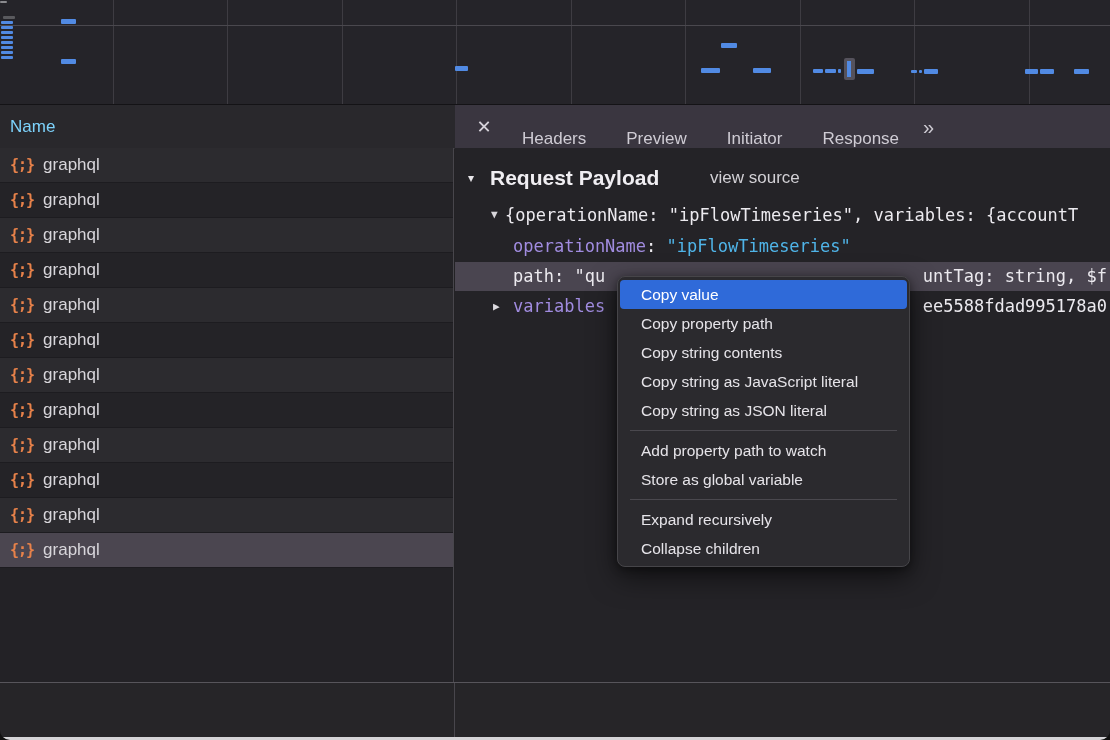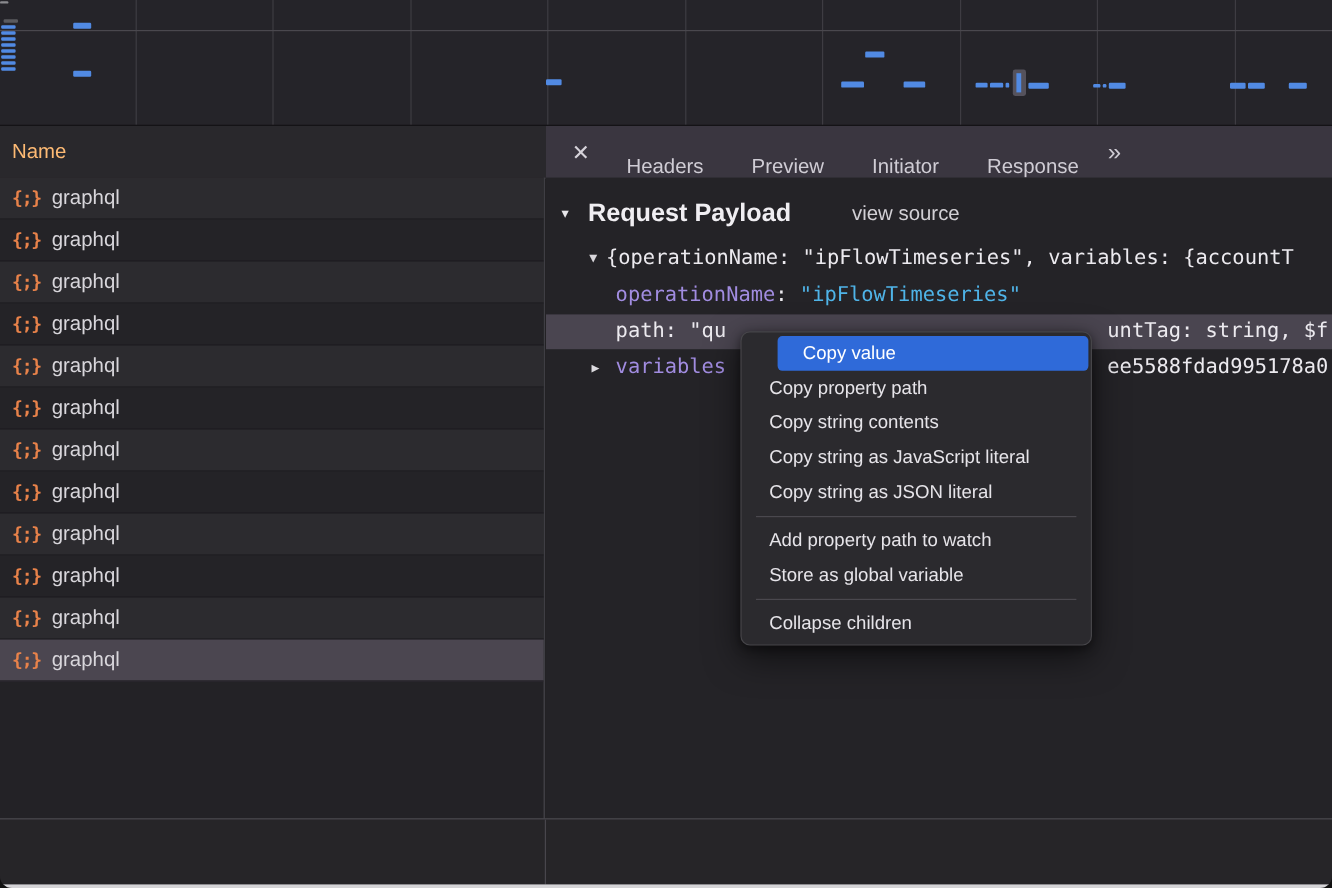--- a/index.html
+++ b/index.html
@@ -18,21 +18,21 @@
   .hline{position:absolute;left:0;right:0;top:25px;height:1px;background:#4a484e;}
   .bar{position:absolute;background:var(--accent_blue);border-radius:1px;}
   .bar.gray{background:#5a5a5e;}
   .bar.lite{background:#8a8a8e;}
   .marker{position:absolute;left:844px;top:58px;width:11px;height:22px;background:#55525c;border-radius:2px;}
   .marker .tick{position:absolute;left:3px;top:3px;width:4px;height:16px;background:var(--accent_blue);}
   
   .headerbar{position:absolute;left:0;top:104px;width:1110px;height:44px;border-top:1px solid #141316;}
   .name-header{position:absolute;left:0;top:0;width:476px;height:44px;background:#29282c;
                border-right:1px solid #48464c;border-bottom:1px solid #323135;
-               color:#fdba74;font-size:17px;line-height:43px;padding-left:10px;}
+               color:#7dd3fc;font-size:17px;line-height:43px;padding-left:10px;}
   .tabbar{position:absolute;left:455px;top:0;width:655px;height:44px;background:#3a3640;
           display:flex;align-items:center;color:#cfccd4;font-size:17px;}
   .tab-close{width:24px;text-align:center;margin-left:17px;font-size:18px;color:#d6d3da;cursor:default;}
   .tab{position:relative;height:44px;line-height:44px;padding:12px 14px;margin-left:12px;cursor:default;}
   .tab.selected{color:#cbbef2;}
   .tab.selected::after{content:"";position:absolute;left:2px;right:2px;bottom:0;height:3px;
                        background:var(--tab_underline);border-radius:2px;}
   .tab-overflow{margin-left:10px;font-size:20px;letter-spacing:-2px;color:#cfccd4;}
   
   .list{position:absolute;left:0;top:148px;width:454px;height:534px;background:#232226;
@@ -68,21 +68,21 @@
   .footer-divider{position:absolute;left:0;top:682px;width:1110px;height:1px;background:#57555b;}
   .footer{position:absolute;left:0;top:683px;width:1110px;height:54px;background:#262528;}
   .footer .vdiv{position:absolute;left:454px;top:0;width:1px;height:54px;background:#48464c;}
   .bottom-strip{position:absolute;left:0;top:737px;width:1110px;height:3px;background:#d5d4d7;}
   
   .context-menu{position:absolute;left:617px;top:276px;width:293px;background:#2b2a2e;
                 border:1px solid #464549;border-radius:8px;padding:3px 2px;
                 box-shadow:0 10px 28px rgba(0,0,0,.55), 0 2px 8px rgba(0,0,0,.4);
                 font-size:15.5px;color:#e6e4e9;z-index:10;}
   .mi{height:29px;line-height:29px;padding-left:21px;border-radius:4px;cursor:default;}
-  .mi.highlighted{background:var(--menu_highlight);color:#ffffff;margin-left:28px;}
+  .mi.highlighted{background:var(--menu_highlight);color:#ffffff;}
   .msep{height:1px;background:#4a484e;margin:5px 10px;}
 </style>
 </head>
 <body>
 
 <div class="screen">
 
   <div class="overview">
     <div class="gridline" style="left:113px"></div>
     <div class="gridline" style="left:227px"></div>
@@ -224,16 +224,17 @@
   <div class="context-menu">
     <div class="mi highlighted">Copy value</div>
     <div class="mi">Copy property path</div>
     <div class="mi">Copy string contents</div>
     <div class="mi">Copy string as JavaScript literal</div>
     <div class="mi">Copy string as JSON literal</div>
     <div class="msep"></div>
     <div class="mi">Add property path to watch</div>
     <div class="mi">Store as global variable</div>
     <div class="msep"></div>
+    <div class="mi">Expand recursively</div>
     <div class="mi">Collapse children</div>
   </div>
 
 </div>
 
 </body></html>

